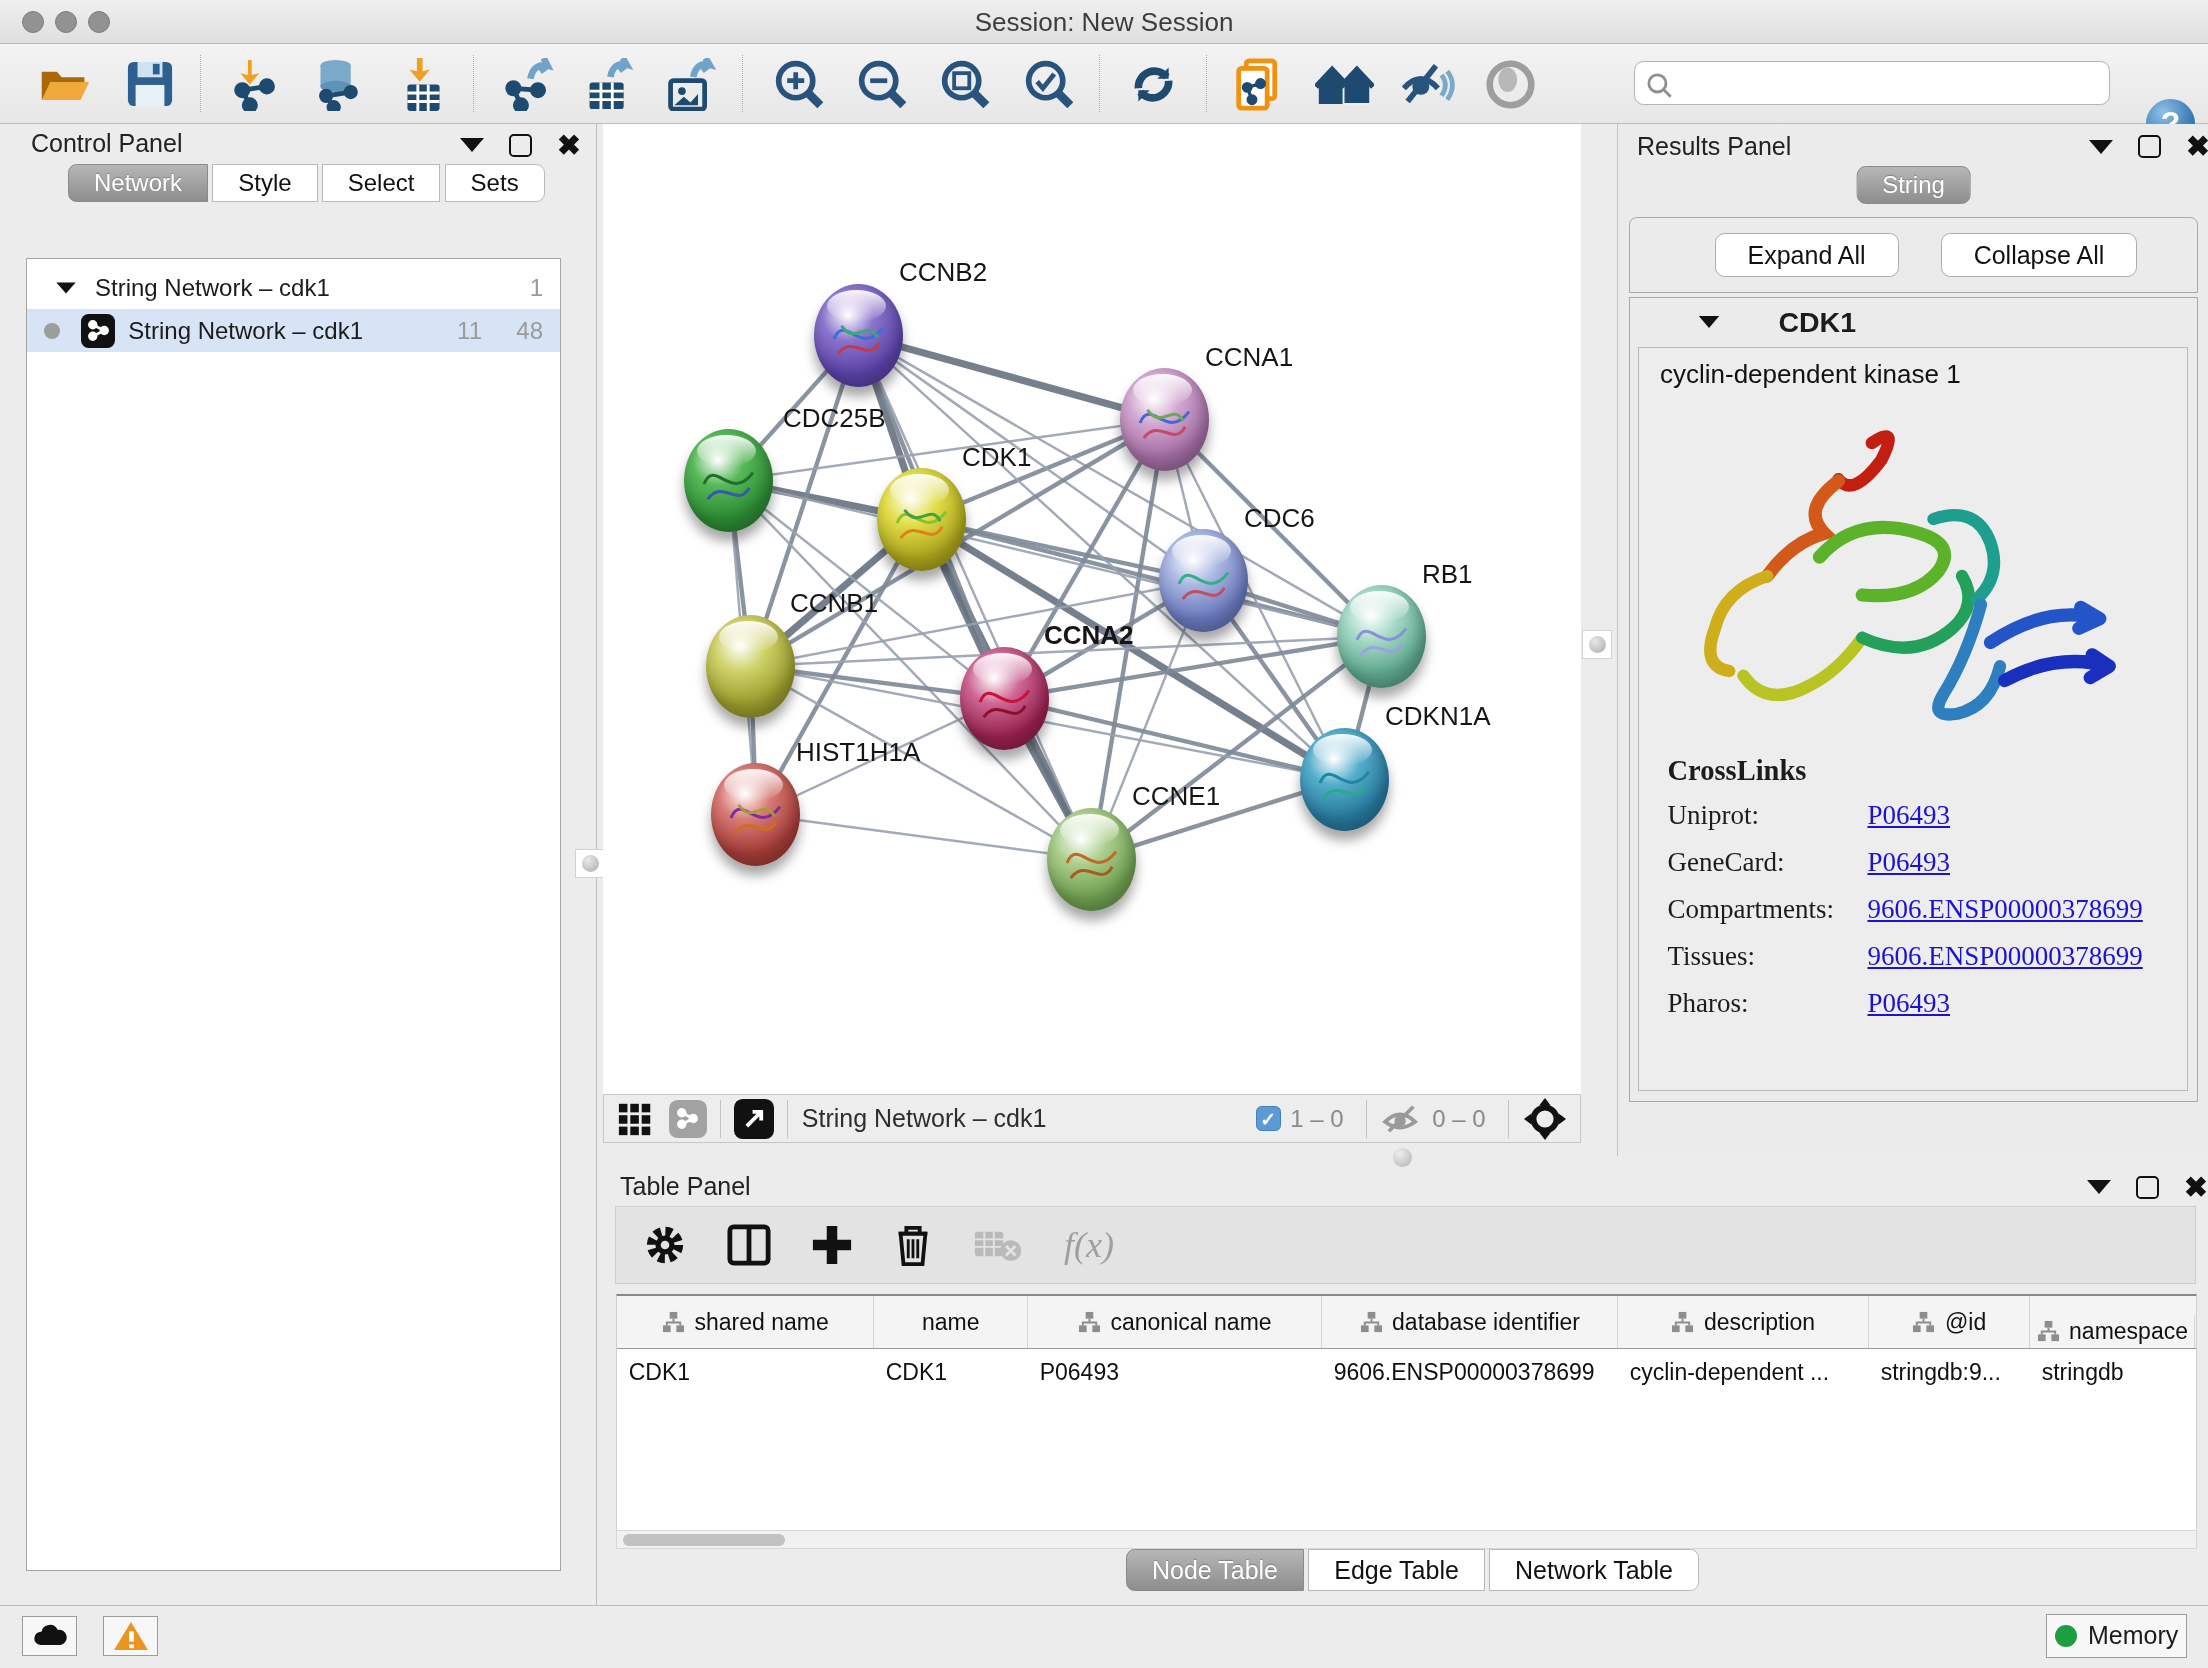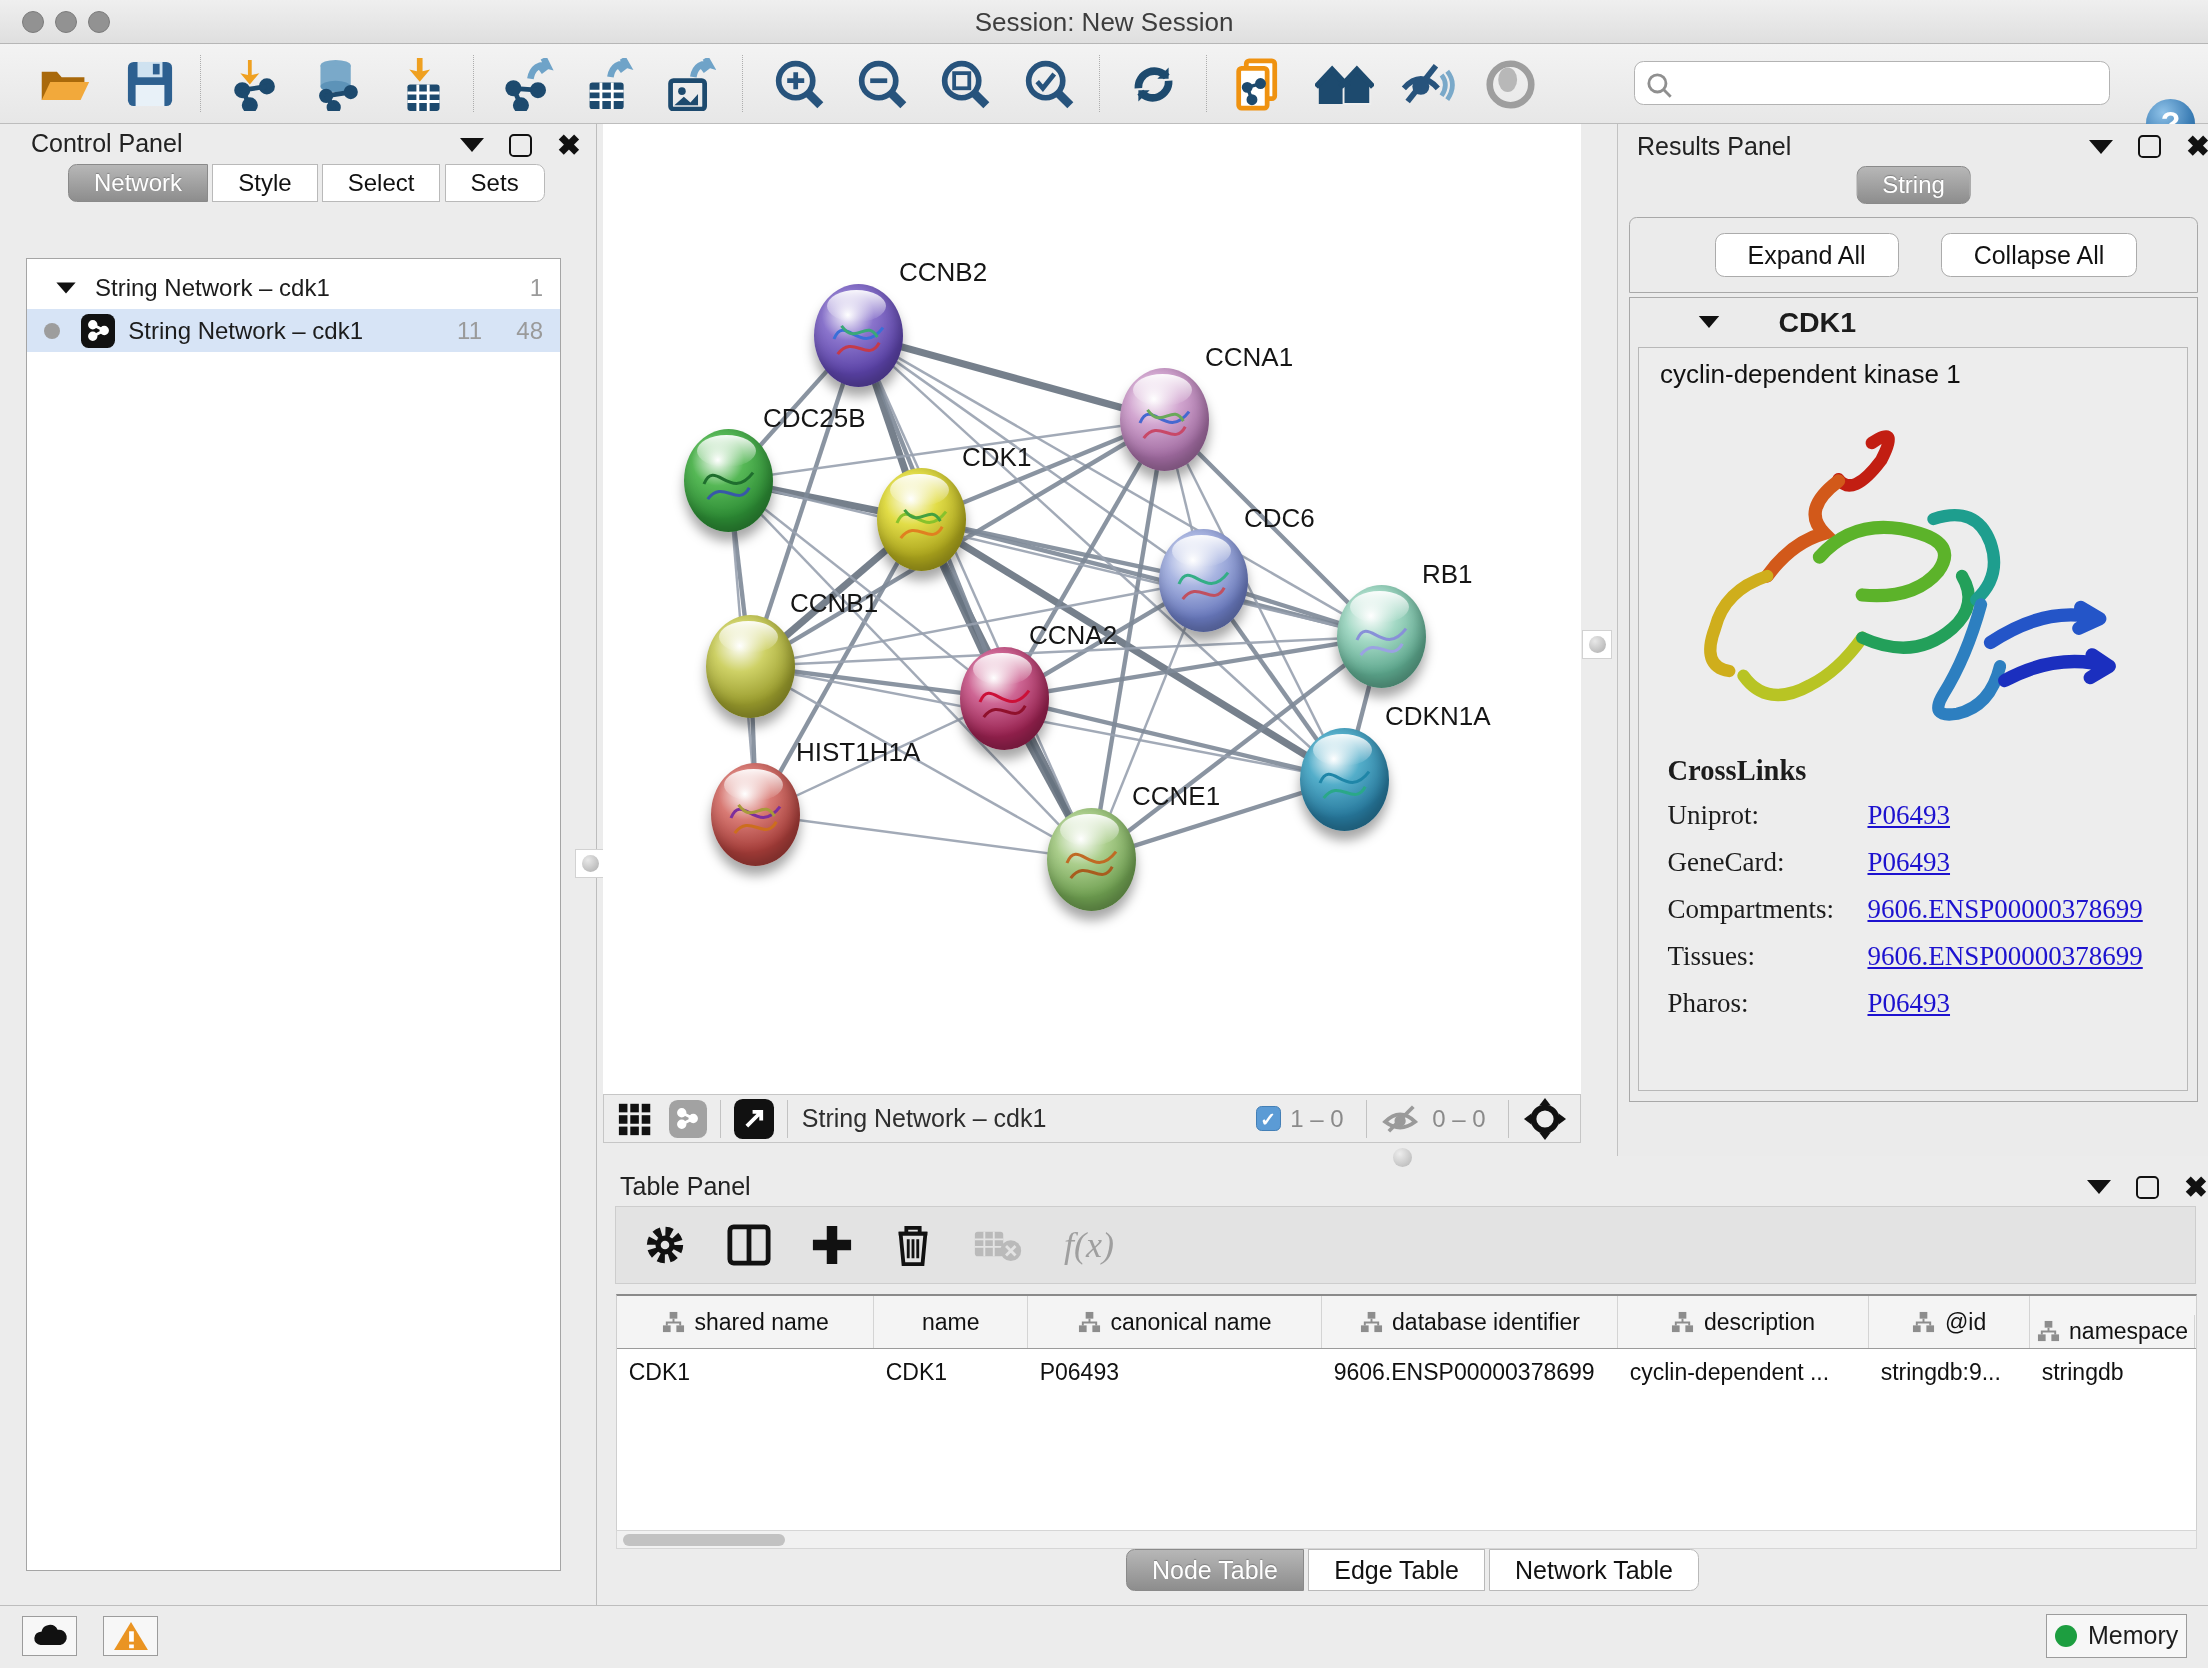--- a/index.html
+++ b/index.html
@@ -401,21 +401,21 @@
             <path d="M14 22 C30 44 40 14 52 34" stroke="#6aa85a" stroke-width="3.2" fill="none"></path>
           </svg>
         </div>
         <div class="node-label" style="left: 602px; top: 218px;">CCNA1</div>
         <div class="node" style="left: 81px; top: 305px; --c: #56b856; --r: #2c8a34;">
           <svg width="61" height="68" style="position: absolute; left: 14.3px; top: 21px;" viewBox="0 0 64 72">
             <path d="M6 36 C18 8 34 56 58 24" stroke="#1f6e2e" stroke-width="3.2" fill="none"></path>
             <path d="M10 52 C26 30 42 62 54 40" stroke="#3858a8" stroke-width="3.2" fill="none"></path>
           </svg>
         </div>
-        <div class="node-label" style="left: 160px; top: 279px;">CDC25B</div>
+        <div class="node-label" style="left: 180px; top: 279px;">CDC25B</div>
         <div class="node" style="left: 274px; top: 344px; --c: #e2dd48; --r: #aaa31c;">
           <svg width="61" height="68" style="position: absolute; left: 14.3px; top: 21px;" viewBox="0 0 64 72">
             <path d="M6 36 C18 8 34 56 58 24" stroke="#88c22c" stroke-width="3.2" fill="none"></path>
             <path d="M10 52 C26 30 42 62 54 40" stroke="#e08020" stroke-width="3.2" fill="none"></path>
             <path d="M14 22 C30 44 40 14 52 34" stroke="#44a040" stroke-width="3.2" fill="none"></path>
           </svg>
         </div>
         <div class="node-label" style="left: 359px; top: 318px;">CDK1</div>
         <div class="node" style="left: 556px; top: 405px; --c: #aab6e2; --r: #6878bc;">
           <svg width="61" height="68" style="position: absolute; left: 14.3px; top: 21px;" viewBox="0 0 64 72">
@@ -432,21 +432,21 @@
         </div>
         <div class="node-label" style="left: 819px; top: 435px;">RB1</div>
         <div class="node" style="left: 103px; top: 491px; --c: #ced166; --r: #989a2c;"></div>
         <div class="node-label" style="left: 187px; top: 464px;">CCNB1</div>
         <div class="node" style="left: 357px; top: 523px; --c: #ce6694; --r: #96214e;">
           <svg width="61" height="68" style="position: absolute; left: 14.3px; top: 21px;" viewBox="0 0 64 72">
             <path d="M6 36 C18 8 34 56 58 24" stroke="#cc1038" stroke-width="3.2" fill="none"></path>
             <path d="M10 52 C26 30 42 62 54 40" stroke="#90102c" stroke-width="3.2" fill="none"></path>
           </svg>
         </div>
-        <div class="node-label" style="left: 426px; top: 496px;">CCNA2</div>
+        <div class="node-label" style="left: 441px; top: 496px; font-weight: bold;">CCNA2</div>
         <div class="node" style="left: 697px; top: 604px; --c: #54aeca; --r: #27789c;">
           <svg width="61" height="68" style="position: absolute; left: 14.3px; top: 21px;" viewBox="0 0 64 72">
             <path d="M6 36 C18 8 34 56 58 24" stroke="#1f86a8" stroke-width="3.2" fill="none"></path>
             <path d="M10 52 C26 30 42 62 54 40" stroke="#2aa888" stroke-width="3.2" fill="none"></path>
           </svg>
         </div>
         <div class="node-label" style="left: 782px; top: 577px;">CDKN1A</div>
         <div class="node" style="left: 108px; top: 639px; --c: #d87a74; --r: #a43c38;">
           <svg width="61" height="68" style="position: absolute; left: 14.3px; top: 21px;" viewBox="0 0 64 72">
             <path d="M6 36 C18 8 34 56 58 24" stroke="#7c2e9c" stroke-width="3.2" fill="none"></path>

